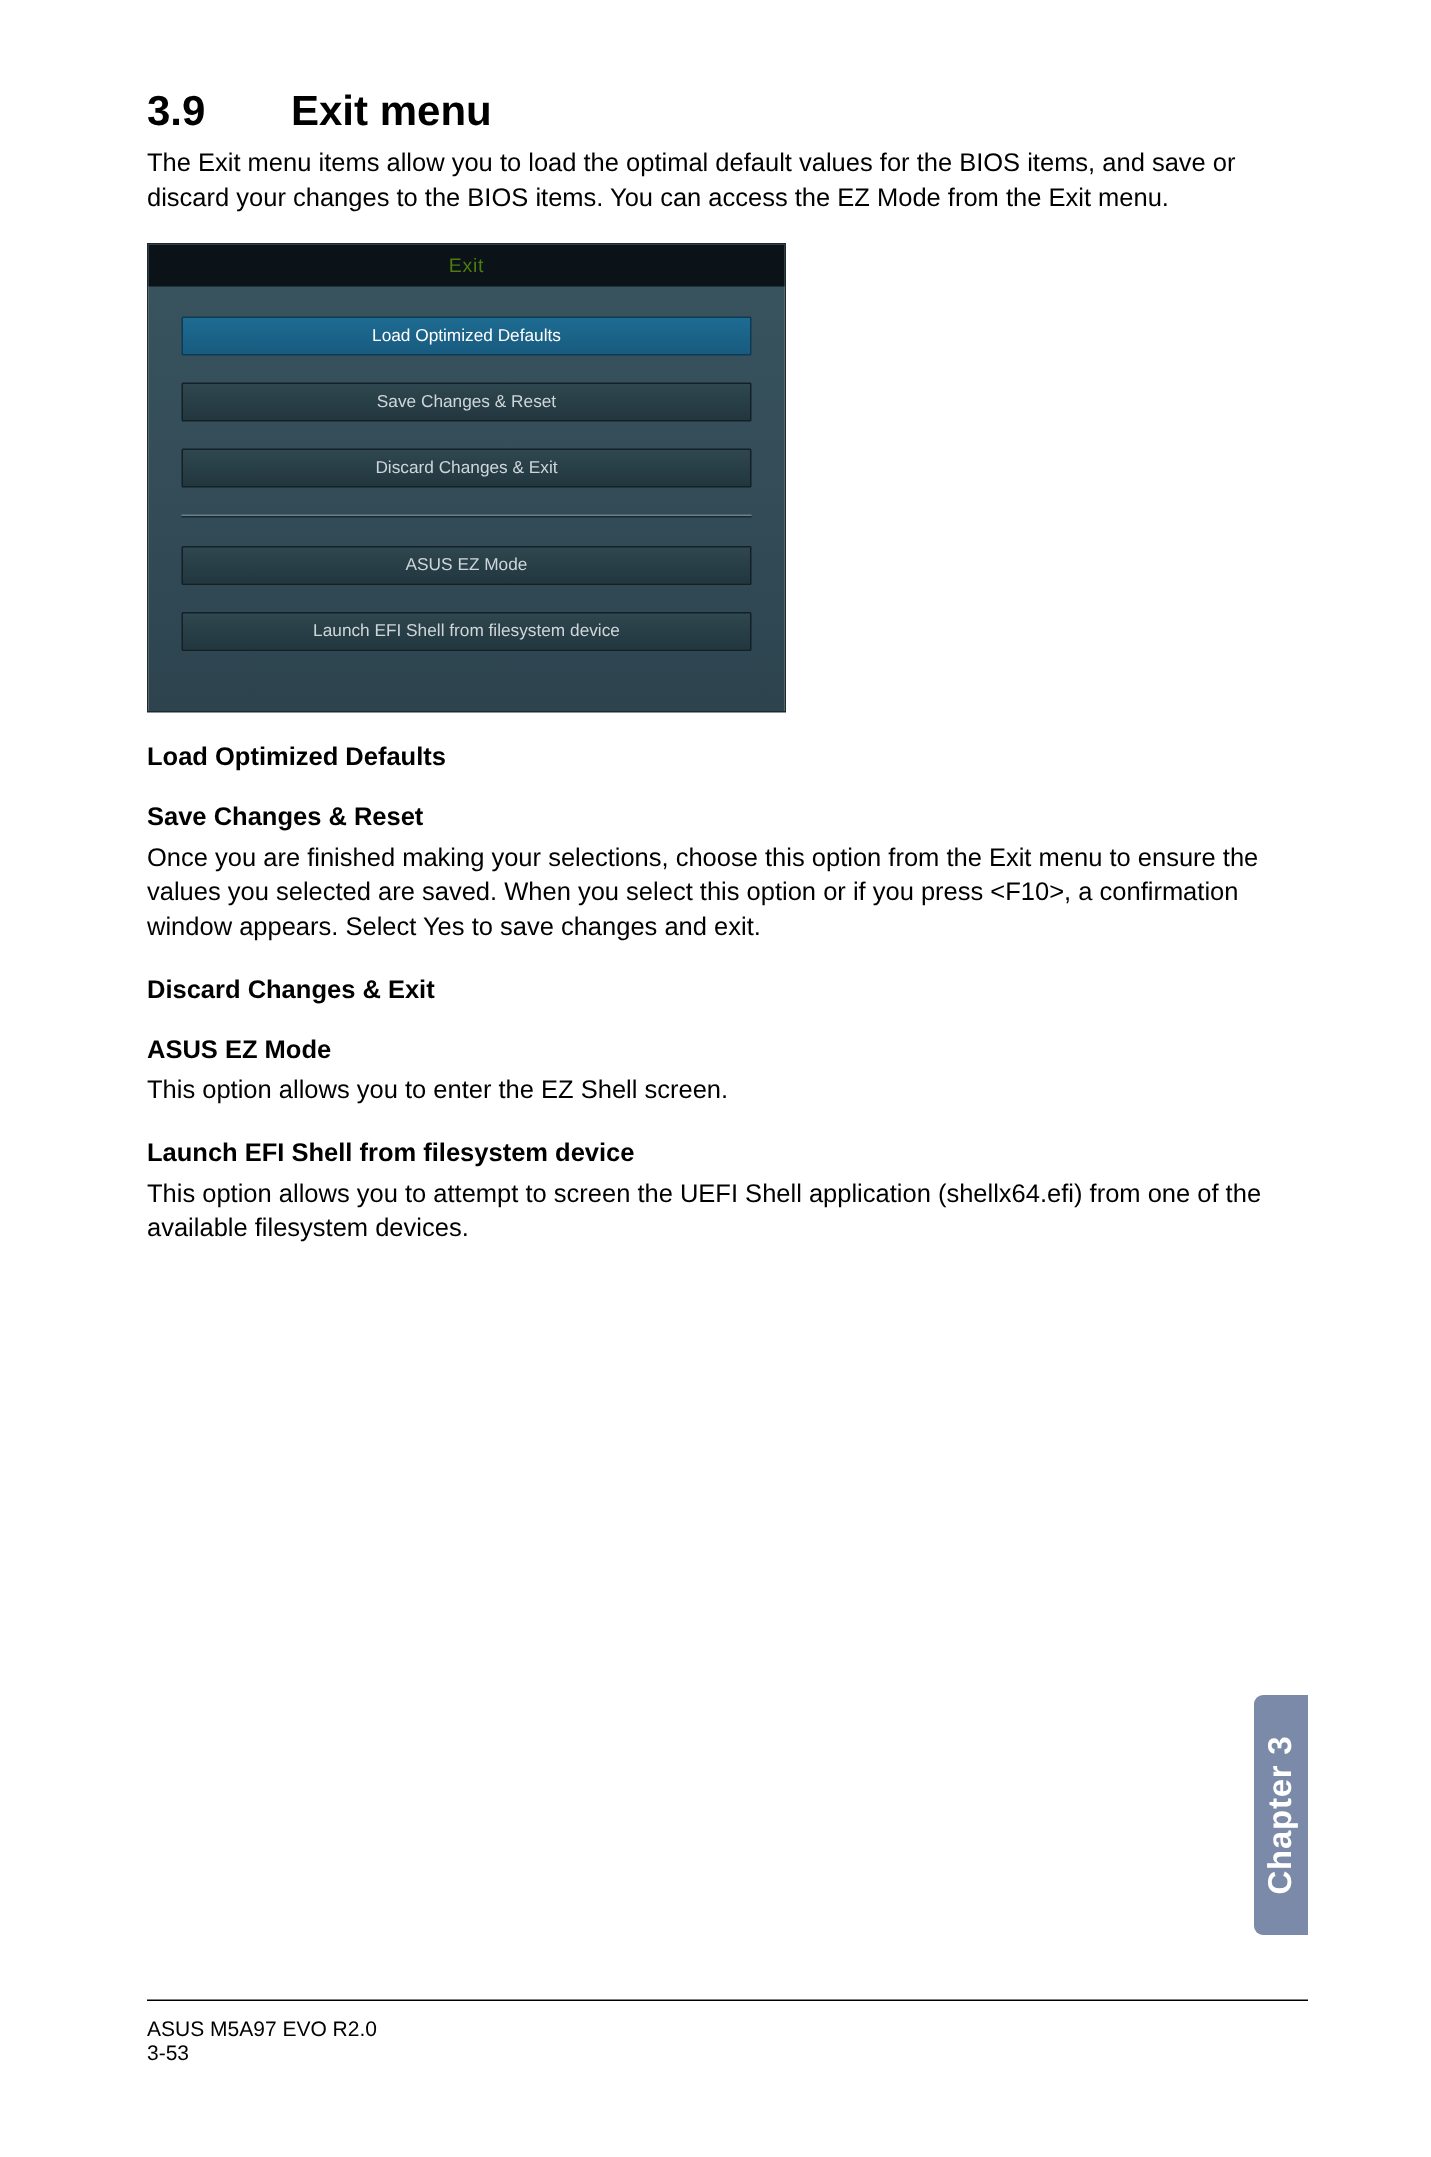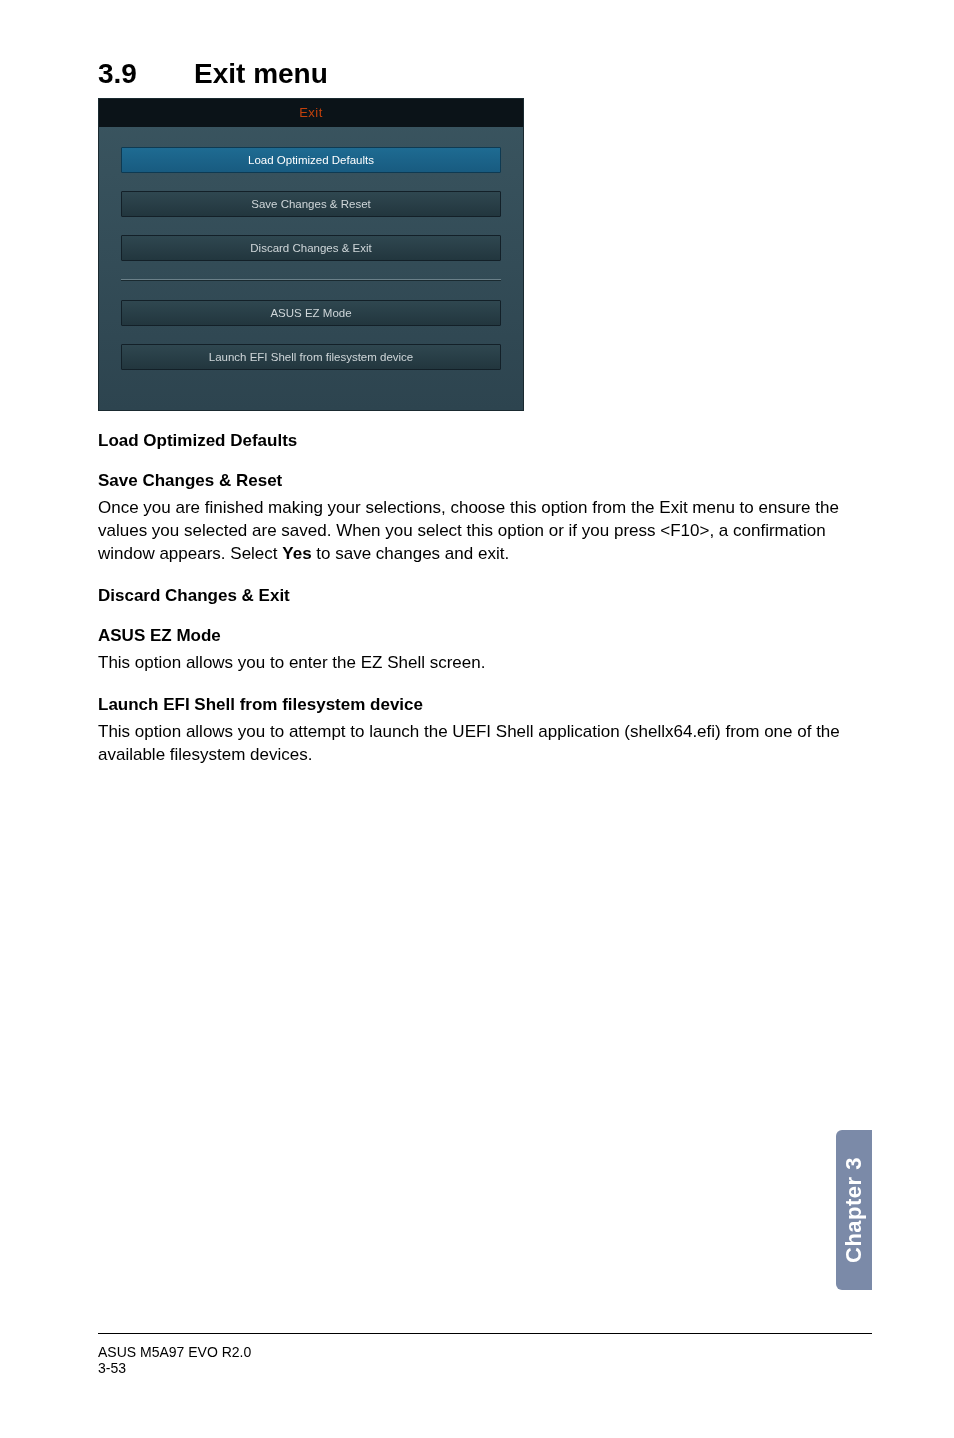--- a/index.html
+++ b/index.html
@@ -2,41 +2,42 @@
 <html><head>
 <meta charset="utf-8">
 <style>
   * { box-sizing: border-box; margin: 0; padding: 0; }
   html, body { width: 954px; height: 1438px; background: #fff; font-family: Arial, Helvetica, sans-serif; color: #000; }
   .page { position: relative; width: 954px; height: 1438px; padding: 58px 82px 0 98px; }
   h1.section-title { font-size: 28px; font-weight: bold; margin-bottom: 8px; }
   h1.section-title .num { display: inline-block; width: 96px; }
   .intro { font-size: 17px; line-height: 1.35; margin-bottom: 18px; }
   .bios-panel { width: 426px; background: linear-gradient(#3a5560, #2d444f); padding: 0 0 22px 0; border: 1px solid #1a2a30; }
-  .bios-header { background: #0b1318; color: #c2410c; text-align: center; font-size: 13px; padding: 6px 0 7px 0; letter-spacing: 0.5px; }
+  .bios-header { background: #0b1318; color: #4d7c0f; text-align: center; font-size: 13px; padding: 6px 0 7px 0; letter-spacing: 0.5px; }
   .bios-body { padding: 20px 22px 0 22px; }
   .bios-item { width: 100%; font-size: 11.5px; color: #cfd6d9; text-align: center; padding: 6px 0; margin-bottom: 18px; background: linear-gradient(#2f4750, #22363e); border: 1px solid #132028; border-radius: 1px; }
   .bios-item.selected { background: linear-gradient(#1e6b92, #185b80); color: #fff; border-color: #0e3a52; }
   .bios-divider { height: 1px; background: #6b8089; margin: 6px 0 20px 0; box-shadow: 0 1px 0 #1a2a30; }
   h3.sub { font-size: 17px; font-weight: bold; margin-top: 20px; margin-bottom: 6px; }
   p.body { font-size: 17px; line-height: 1.35; margin-bottom: 4px; }
-  .bold { font-weight: bold; }
+  .bold { font-weight: normal; }
   .chapter-tab { position: absolute; right: 82px; bottom: 148px; width: 36px; height: 160px; background: #7b8aa8; color: #fff; display: flex; align-items: center; justify-content: center; border-top-left-radius: 6px; border-bottom-left-radius: 6px; }
   .chapter-tab span { transform: rotate(-90deg); white-space: nowrap; font-size: 22px; font-weight: bold; letter-spacing: 0.5px; }
   .footer { position: absolute; bottom: 62px; left: 98px; right: 82px; border-top: 1px solid #000; padding-top: 10px; display: flex; justify-content: space-between; font-size: 14px; flex-direction: column; }
 </style>
 </head>
 <body>
 
 <div class="page">
 
   <h1 class="section-title">
     <span class="num">3.9</span><span>Exit menu</span>
   </h1>
 
+  <p class="intro">The Exit menu items allow you to load the optimal default values for the BIOS items, and save or discard your changes to the BIOS items. You can access the EZ Mode from the Exit menu.</p>
 
   <div class="bios-panel">
     <div class="bios-header">Exit</div>
     <div class="bios-body">
       <div class="bios-item selected">Load Optimized Defaults</div>
       <div class="bios-item">Save Changes &amp; Reset</div>
       <div class="bios-item">Discard Changes &amp; Exit</div>
       <div class="bios-divider"></div>
       <div class="bios-item">ASUS EZ Mode</div>
       <div class="bios-item">Launch EFI Shell from filesystem device</div>
@@ -49,21 +50,21 @@
   <p class="body">
     <span>Once you are finished making your selections, choose this option from the Exit menu to ensure the values you selected are saved. When you select this option or if you press &lt;F10&gt;, a confirmation window appears. Select </span><span class="bold">Yes</span><span> to save changes and exit.</span>
   </p>
 
   <h3 class="sub">Discard Changes &amp; Exit</h3>
 
   <h3 class="sub">ASUS EZ Mode</h3>
   <p class="body">This option allows you to enter the EZ Shell screen.</p>
 
   <h3 class="sub">Launch EFI Shell from filesystem device</h3>
-  <p class="body">This option allows you to attempt to launch the UEFI Shell application (shellx64.efi) from one of the available filesystem devices.</p>
+  <p class="body">This option allows you to attempt to screen the UEFI Shell application (shellx64.efi) from one of the available filesystem devices.</p>
 
   <div class="chapter-tab">
     <span>Chapter 3</span>
   </div>
 
   <div class="footer">
     <span>ASUS M5A97 EVO R2.0</span>
     <span>3-53</span>
   </div>
 

